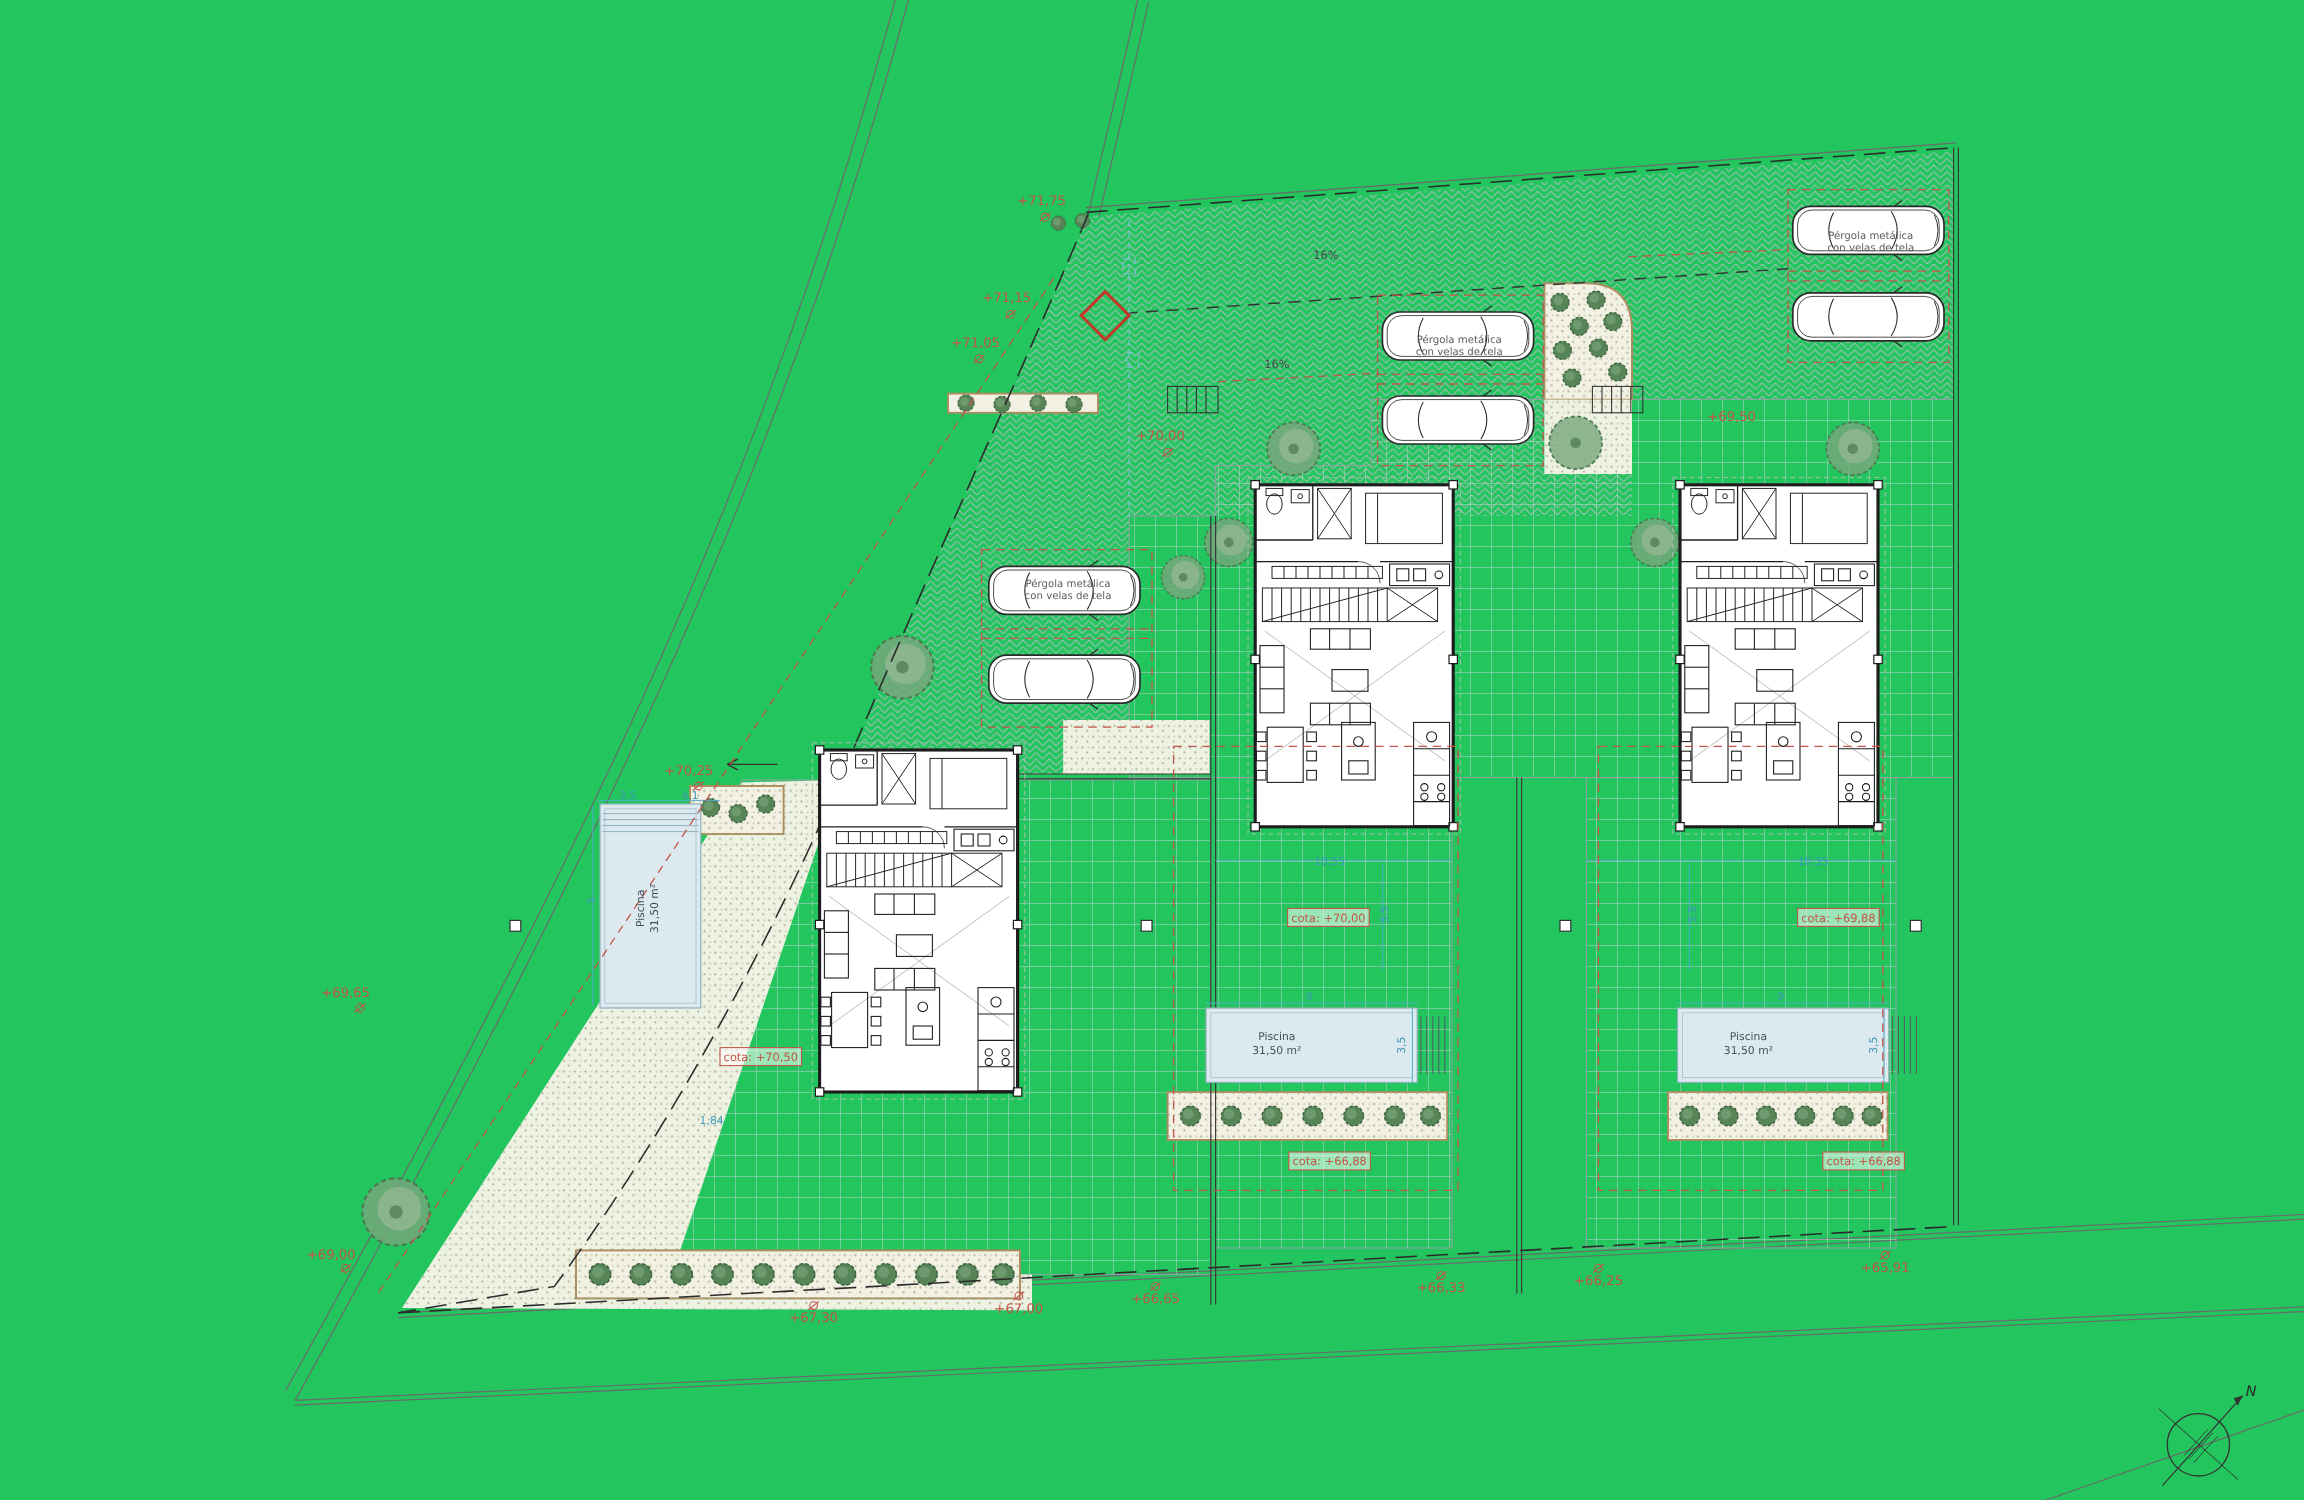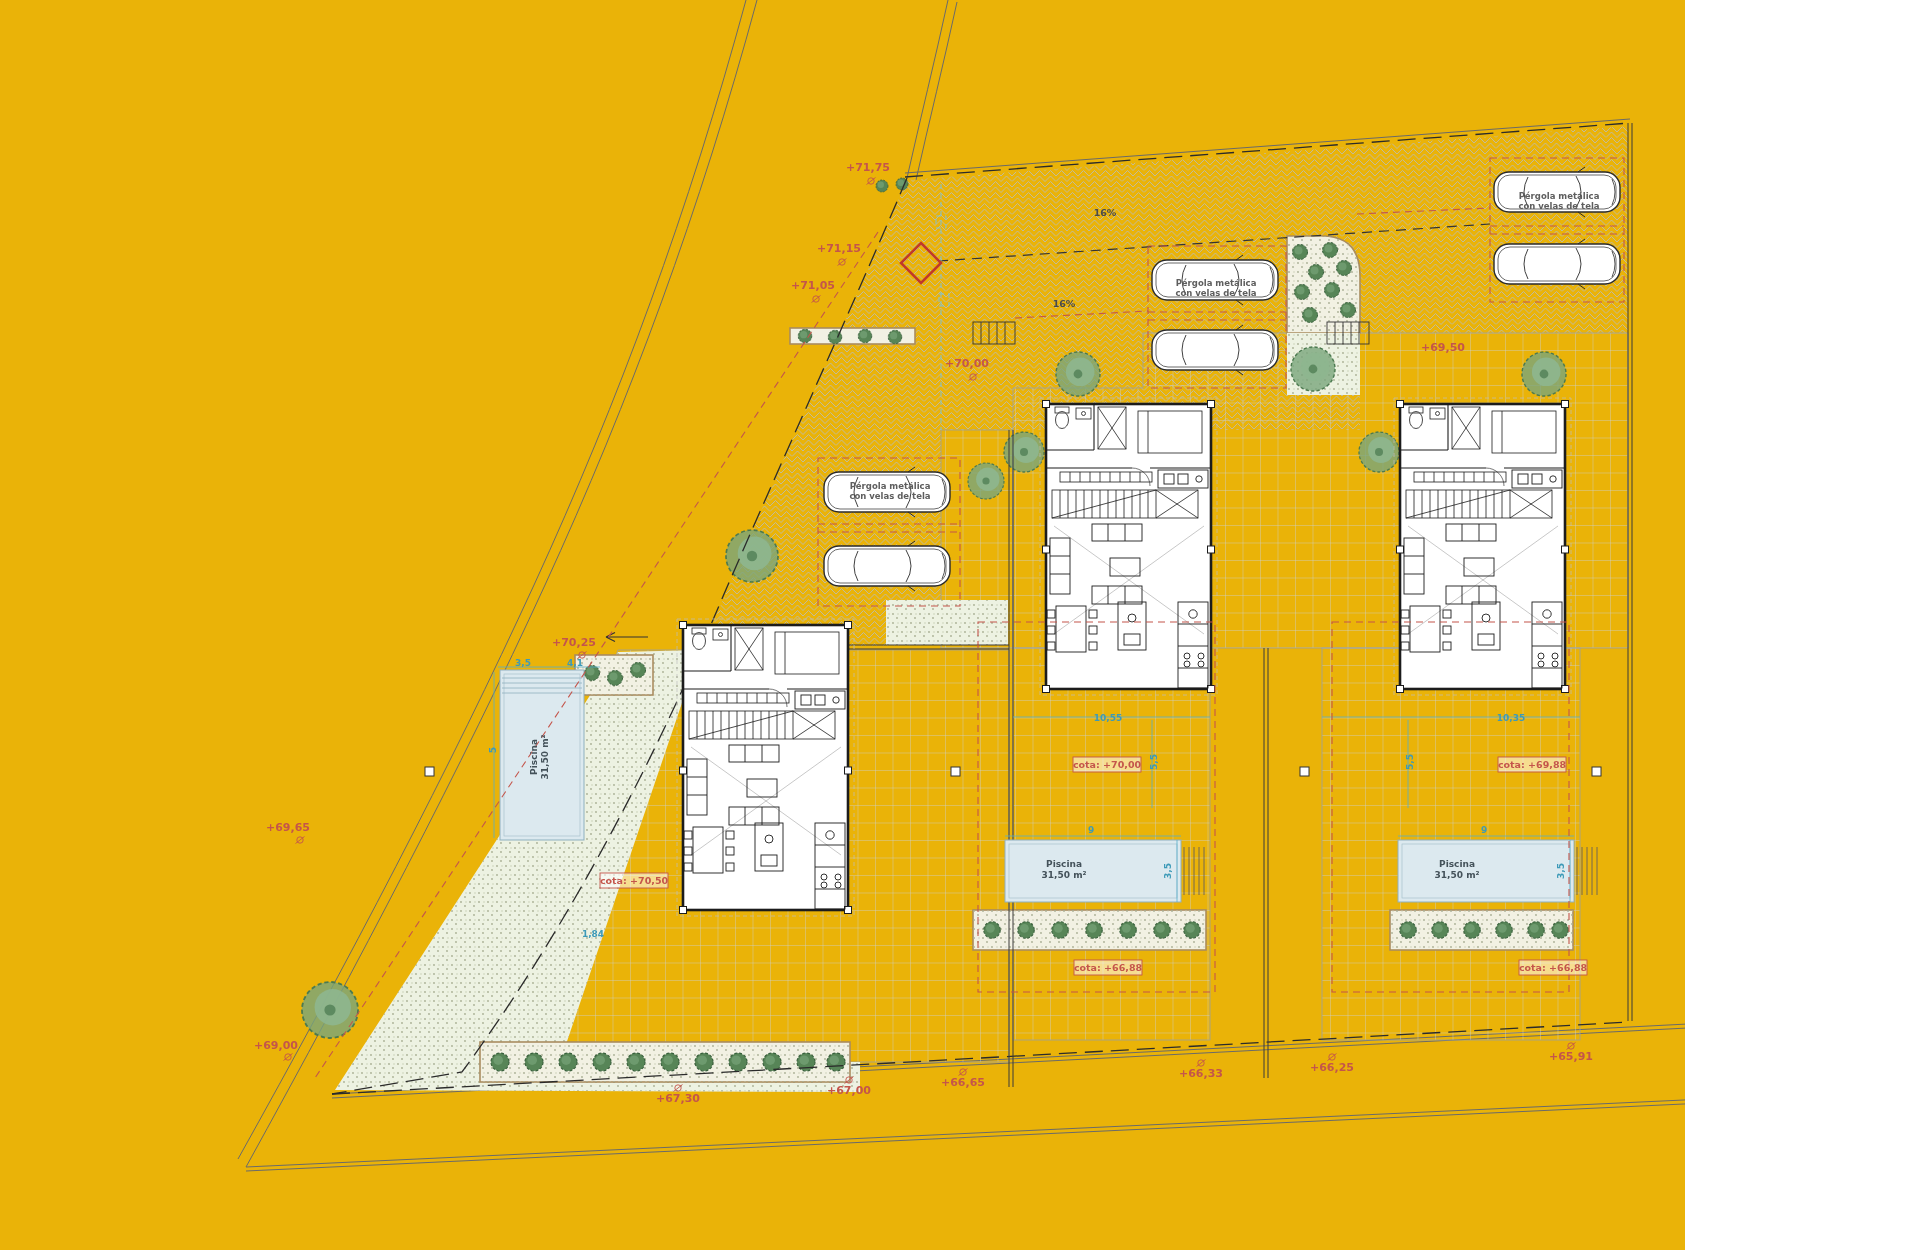--- a/index.html
+++ b/index.html
@@ -1,16 +1,16 @@
 <!DOCTYPE html>
 <html><head>
 <meta charset="utf-8">
 <style>
   html,body{margin:0;padding:0;background:#ffffff;}
-  #stage{position:relative;width:1685px;height:1250px;background:#eab308;overflow:hidden;font-weight:bold;}
+  #stage{position:relative;width:1920px;height:1250px;background:#22c55e;overflow:hidden;}
   svg{display:block}
   svg text{font-family:"DejaVu Sans",sans-serif;}
   .t-red{fill:#c4554b;font-size:11px}
   .t-cota{fill:#c4554b;font-size:9.5px}
   .t-gray{fill:#5e5e5e;font-size:8.5px}
   .t-pool{fill:#44525a;font-size:9px}
   .t-dim{fill:#3d9ab8;font-size:9px}
   .t-slope{fill:#4a4a4a;font-size:9.5px}
   .t-compass{fill:#2a2a2a;font-size:12px;font-style:italic}
   .box-cota{fill:#ffffff;fill-opacity:.55;stroke:#c4554b;stroke-width:.9}

